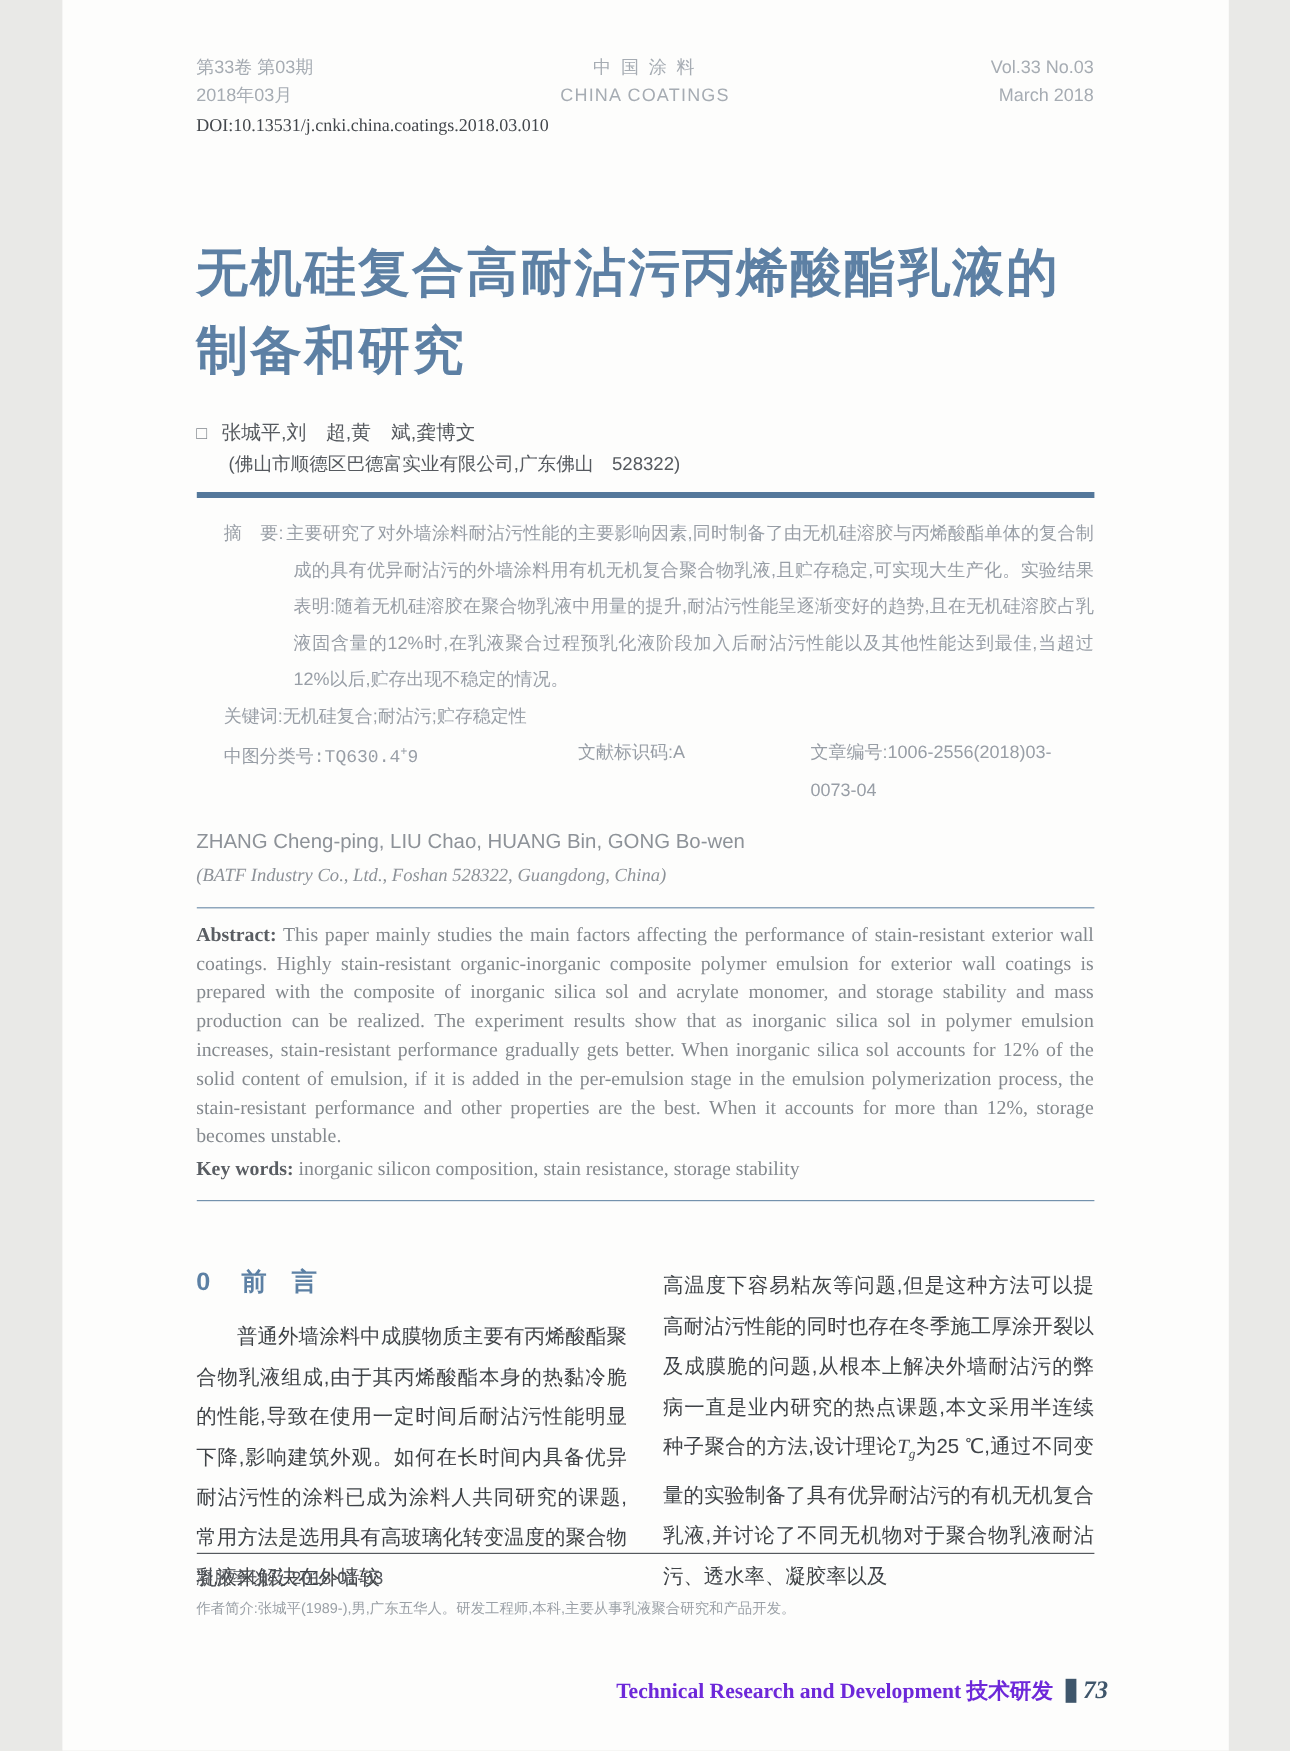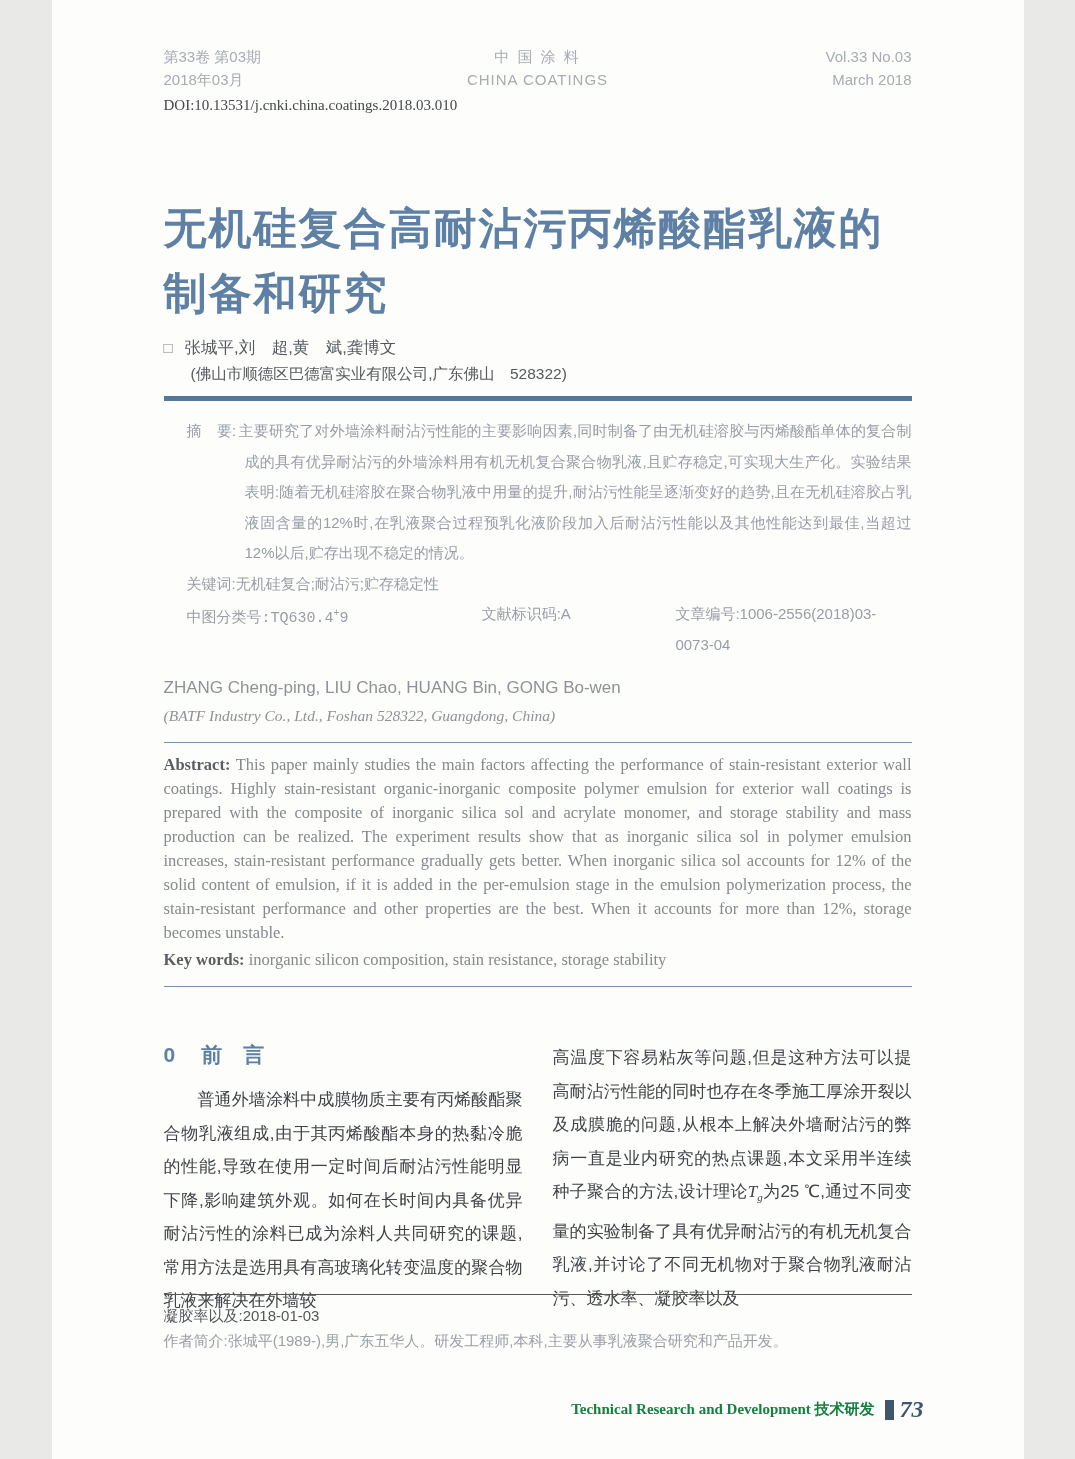--- a/index.html
+++ b/index.html
@@ -20,21 +20,21 @@
   .jheader .col-left { width: 220px; text-align: left; }
   .jheader .col-center { flex: 1; text-align: center; letter-spacing: 2px; }
   .jheader .col-center .en { letter-spacing: 1px; }
   .jheader .col-right { width: 220px; text-align: right; }
   .doi { margin-top: 6px; font-family: "Liberation Serif", serif;
          font-size: 15px; color: #43474c; }
   
   .title-cn { margin-top: 82px; color: #5d80a4; font-weight: bold;
               font-size: 43px; line-height: 65px; letter-spacing: 2px; }
   
-  .authors-cn { margin-top: 8px; font-size: 16.5px; color: #55595e; line-height: 26px; }
+  .authors-cn { margin-top: 22px; font-size: 16.5px; color: #55595e; line-height: 26px; }
   .authors-cn .marker { color: #83898f; margin-right: 12px; font-size: 15px; }
   .affil-cn { font-size: 15.5px; color: #55595e; line-height: 26px; padding-left: 27px; }
   .bluebar { margin-top: 9px; height: 5px; background: #54789b; }
   
   .abs-cn { margin-top: 15px; color: #989ea6; font-size: 15px; line-height: 30.5px;
             text-align: justify; padding-left: 81px; text-indent: -58px; }
   .abs-cn .lbl { margin-right: 2px; }
   .kw-cn { color: #989ea6; font-size: 15px; line-height: 30.5px; padding-left: 23px; }
   .meta-row { display: flex; color: #989ea6; font-size: 15px; line-height: 30.5px;
               padding-left: 23px; }
@@ -62,30 +62,30 @@
   .body-cn { font-size: 17px; line-height: 33.5px; color: #3f4347;
              text-align: justify; }
   .indent2 { text-indent: 2em; }
   .tg { font-family: "Liberation Serif", serif; font-style: italic; }
   .tg-sub { font-family: "Liberation Serif", serif; font-size: 11px;
             vertical-align: -4px; font-style: italic; }
   
   .footnote { position: absolute; left: 112px; right: 112px; top: 1294px; }
   .footnote .fn-rule { border: none; border-top: 1.5px solid #55595e; margin: 0; }
   .fn-line1 { margin-top: 8px; font-size: 15px; color: #53575c; line-height: 25px; }
-  .fn-line2 { font-size: 15px; color: #9aa0a6; line-height: 25px; }
+  .fn-line2 { font-size: 12px; color: #9aa0a6; line-height: 25px; }
   
   .pfooter { position: absolute; top: 1396px; right: 100px;
              display: flex; align-items: center; }
   .pfooter .flabel { font-family: "Liberation Serif", serif; font-weight: bold;
-                     font-size: 15px; color: #15803d; }
+                     font-size: 18px; color: #6d28d9; }
   .pfooter .pagebar { display: inline-block; width: 9px; height: 20px;
                       background: #3f566b; margin: 0 6px 0 10px; }
   .pfooter .pnum { font-family: "Liberation Serif", serif; font-weight: bold;
-                   font-style: italic; font-size: 24px; color: #3f566b; }
+                   font-style: italic; font-size: 21px; color: #3f566b; }
 </style>
 </head>
 <body>
 
 <div class="page">
 
   <div class="jheader">
     <div class="col-left">
       <div>第33卷 第03期</div>
       <div>2018年03月</div>

